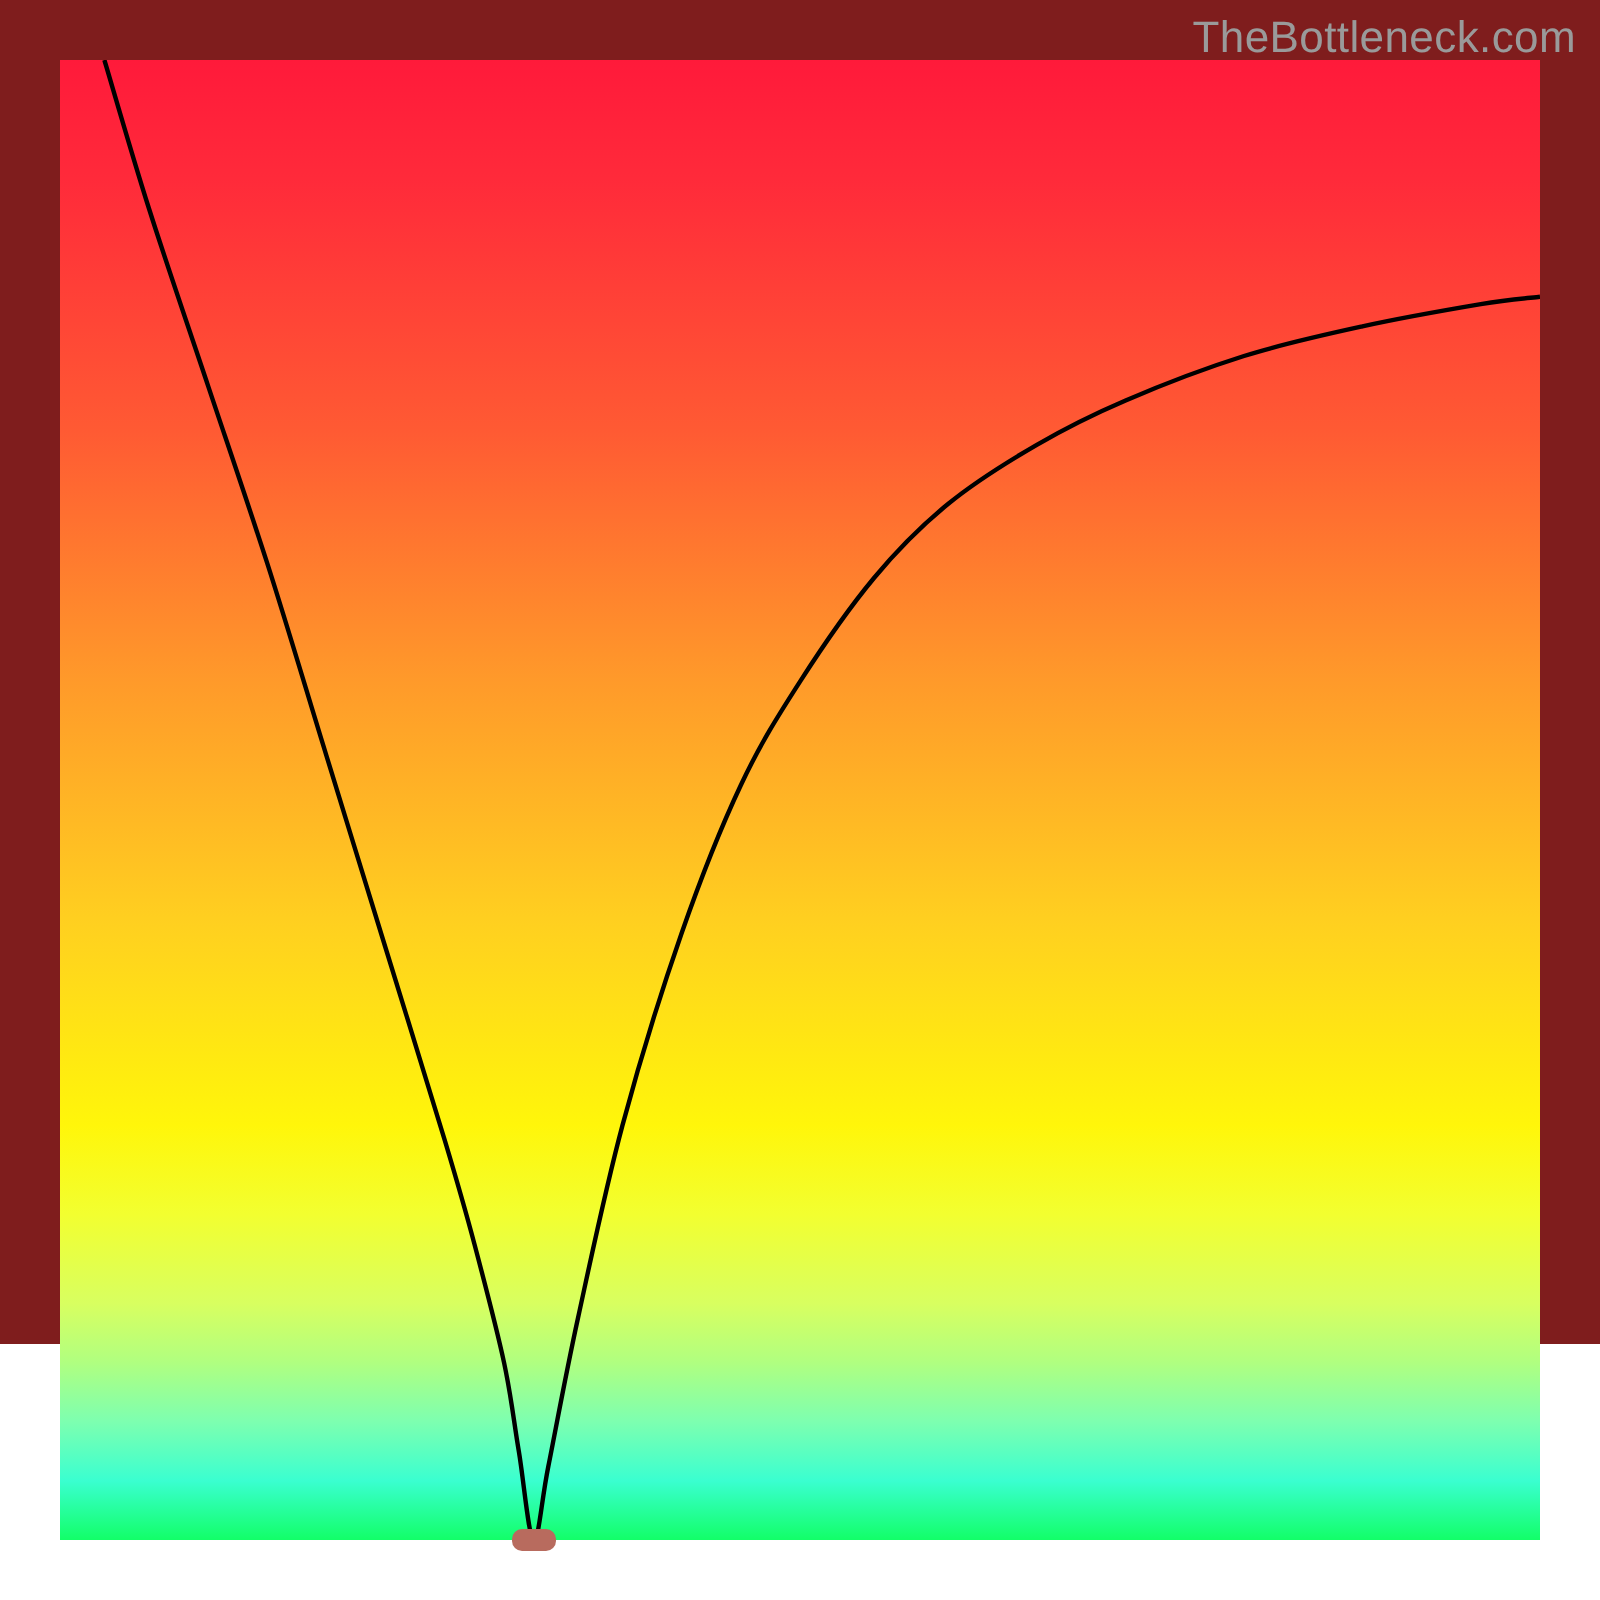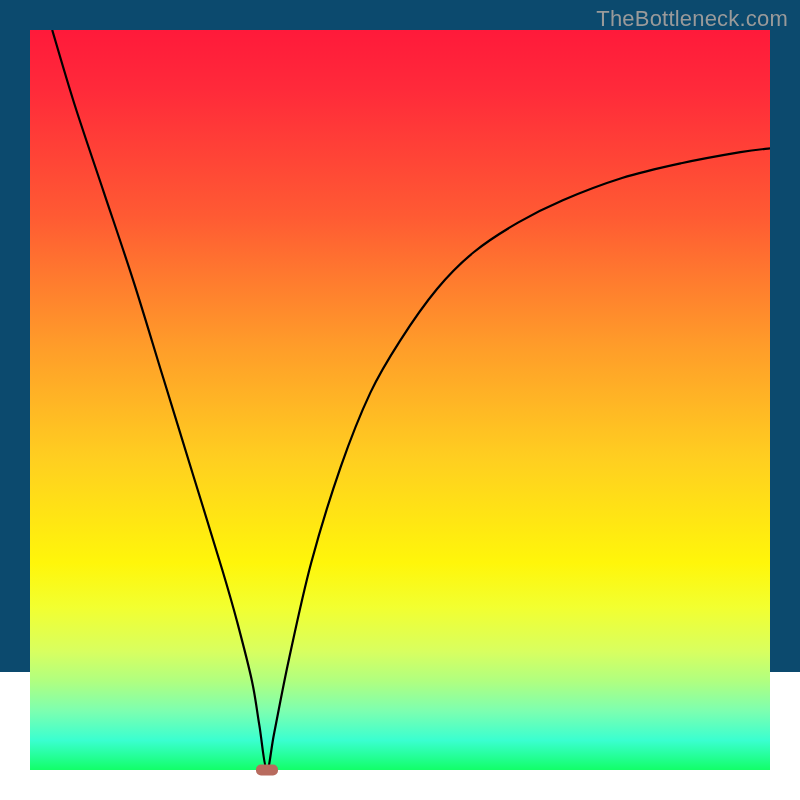--- a/index.html
+++ b/index.html
@@ -6,21 +6,21 @@
     margin: 0;
     padding: 0;
     width: 800px;
     height: 800px;
     overflow: hidden;
     font-family: Arial, Helvetica, sans-serif;
   }
   .frame {
     width: 800px;
     height: 672px;
-    background: #0c4a6e;
+    background: #7f1d1d;
     position: relative;
   }
   .plot-area {
     position: absolute;
     left: 30px;
     top: 30px;
     width: 740px;
     height: 740px;
     background: linear-gradient(to bottom,
       #ff1a3a 0%,

